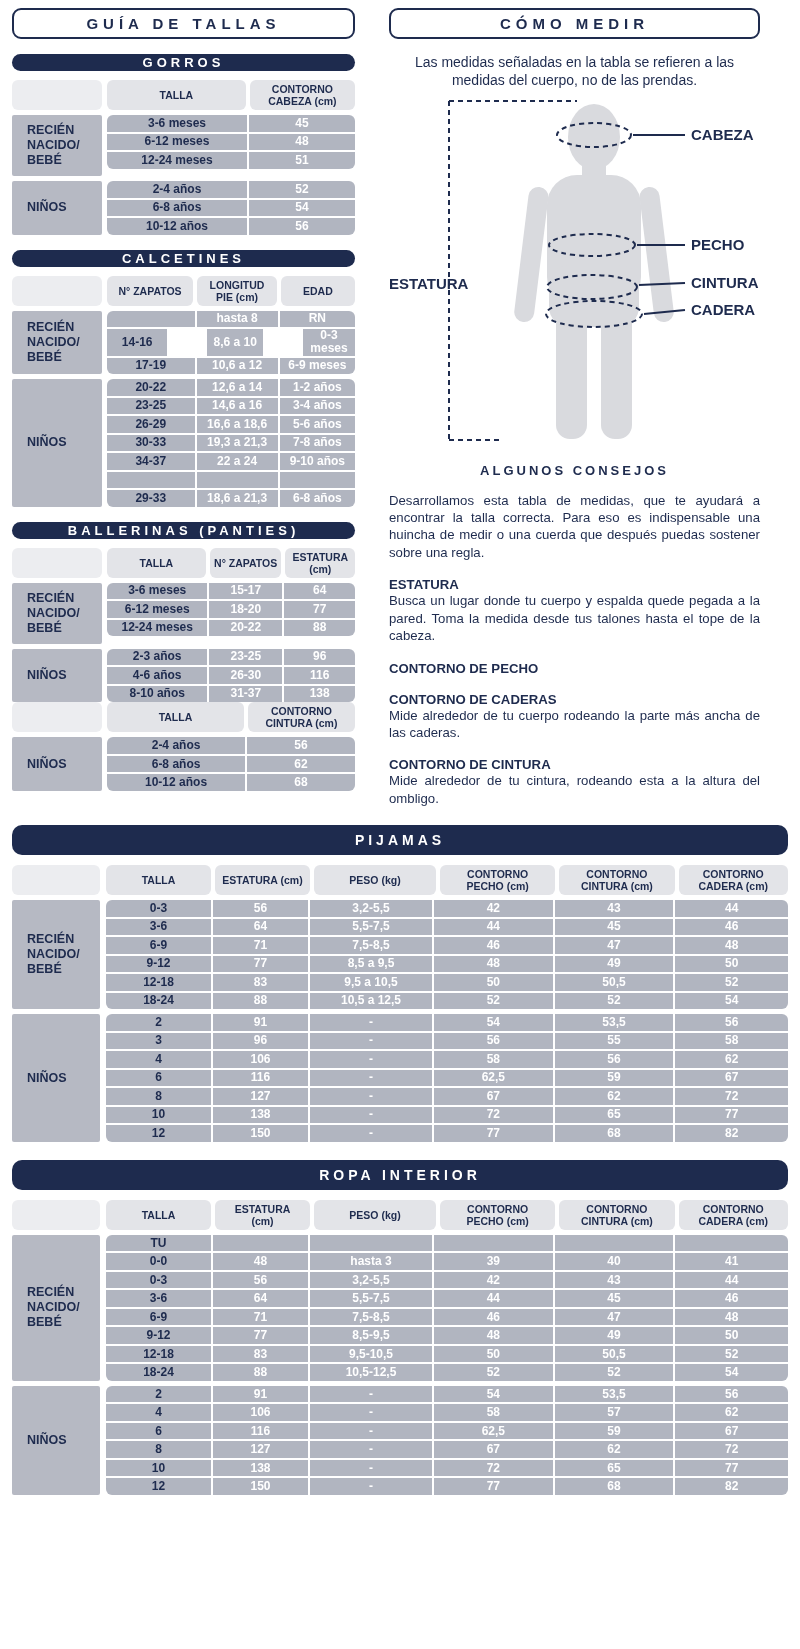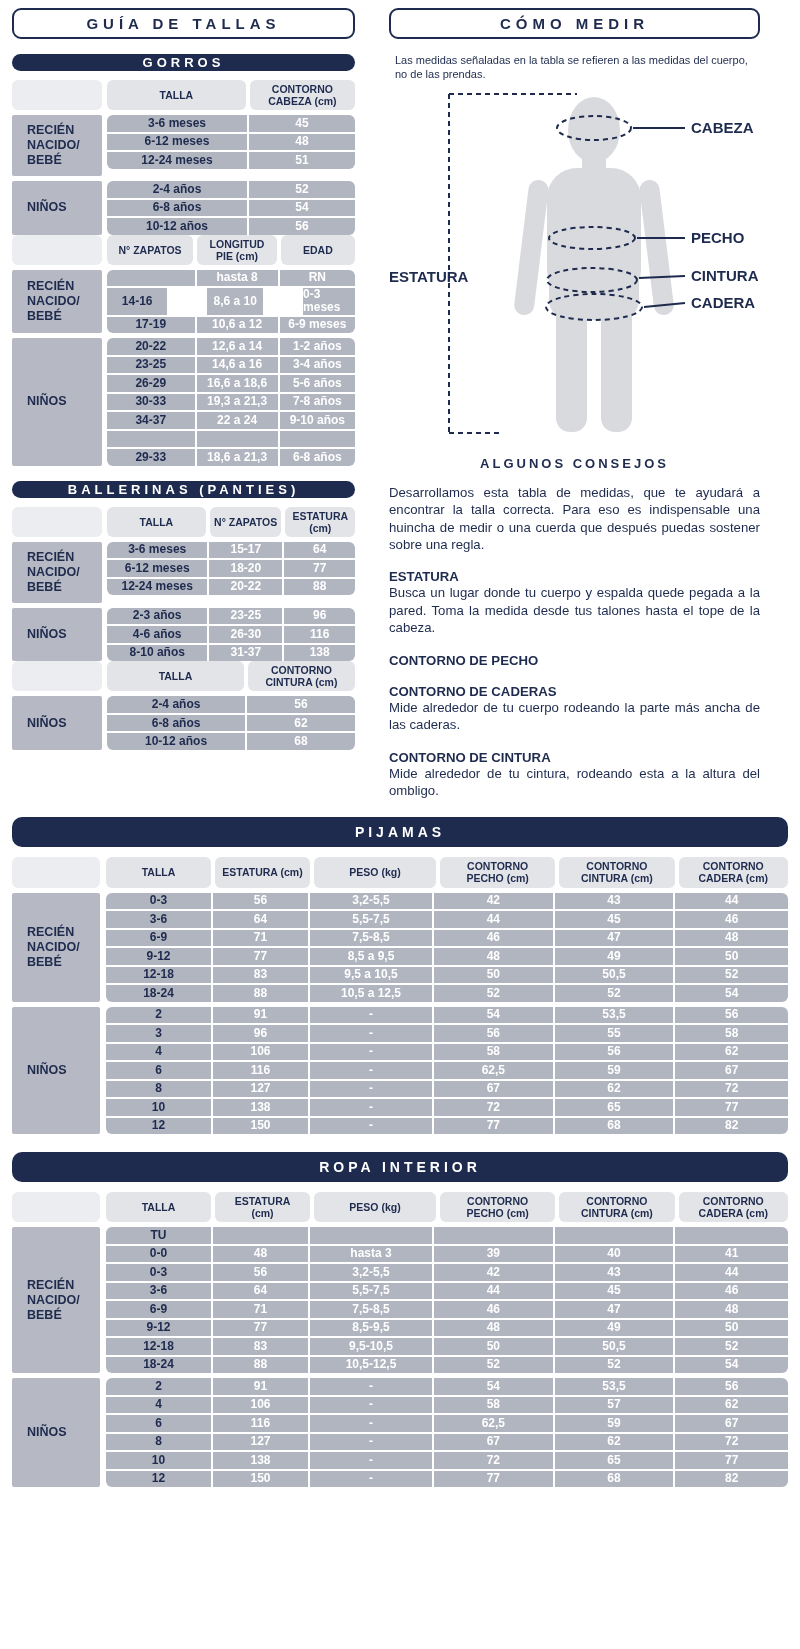--- a/index.html
+++ b/index.html
@@ -18,30 +18,30 @@
   .bar{background:var(--navy);color:#fff;border-radius:13px;height:17px;display:flex;align-items:center;justify-content:center;font-weight:bold;font-size:13px;letter-spacing:4px;margin:15px 0 9px;}
   .bar.big{height:30px;border-radius:10px;font-size:14px;margin:18px 0 10px;}
 
   .tbl{display:flex;flex-direction:column;gap:5px;}
   .trow{display:grid;grid-template-columns:var(--label-w,90px) 1fr;gap:5px;}
   .cells{display:grid;gap:2px;}
   .trow.head .cells{gap:4px;}
   .corner{background:var(--corner);border-radius:6px;}
   .hcell{background:var(--header_cell);color:var(--navy);font-weight:bold;font-size:10.5px;line-height:1.15;border-radius:6px;display:flex;align-items:center;justify-content:center;text-align:center;white-space:pre-line;min-height:30px;padding:3px 1px;}
   .gcell{background:var(--category);color:var(--navy);font-weight:bold;font-size:12.5px;line-height:1.2;border-radius:2px;padding:8px 4px 8px 15px;display:flex;align-items:center;white-space:pre-line;}
-  .rows{display:flex;flex-direction:column;gap:2px;}
+  .rows{display:flex;flex-direction:column;gap:2px;text-align:center;}
   .drow .dcell{background:var(--cell);min-height:16.5px;display:flex;align-items:center;justify-content:center;font-size:12px;font-weight:bold;line-height:1.1;}
   .dcell.key{color:var(--navy);}
   .dcell.val{color:#fff;}
   .rows .drow:first-child .dcell:first-child{border-top-left-radius:6px}
   .rows .drow:first-child .dcell:last-child{border-top-right-radius:6px}
   .rows .drow:last-child .dcell:first-child{border-bottom-left-radius:6px}
   .rows .drow:last-child .dcell:last-child{border-bottom-right-radius:6px}
 
-  .intro{font-size:11px;line-height:1.3;margin:14px 6px 4px;}
+  .intro{text-align:center;font-size:14px;line-height:1.3;margin:14px 6px 4px;}
   .diagram{display:block;margin:2px auto 0;}
   .consejos-title{text-align:center;font-weight:bold;letter-spacing:3px;font-size:13px;margin:8px 0 10px;}
   .body-text{font-size:13.2px;line-height:1.32;text-align:justify;}
   .tip{margin-top:16px;}
   .tip-title{font-weight:bold;font-size:13.2px;}
 
   .fullsec .trow{--label-w:88px;gap:6px;}
 </style>
 </head>
 <body>
@@ -92,20 +92,21 @@
                 <div class="dcell val">54</div>
               </div>
               <div class="cells drow" style="grid-template-columns: 1.32fr 1fr;">
                 <div class="dcell key">10-12 años</div>
                 <div class="dcell val">56</div>
               </div>
             </div>
           </div>
         </div>
 
+      <div class="bar">CALCETINES</div>
       <div class="tbl">
           <div class="trow head">
             <div class="corner"></div>
             <div class="cells" style="grid-template-columns: 1.08fr 1fr 0.93fr;">
               <div class="hcell">N° ZAPATOS</div>
               <div class="hcell">LONGITUD
 PIE (cm)</div>
               <div class="hcell">EDAD</div>
             </div>
           </div>

